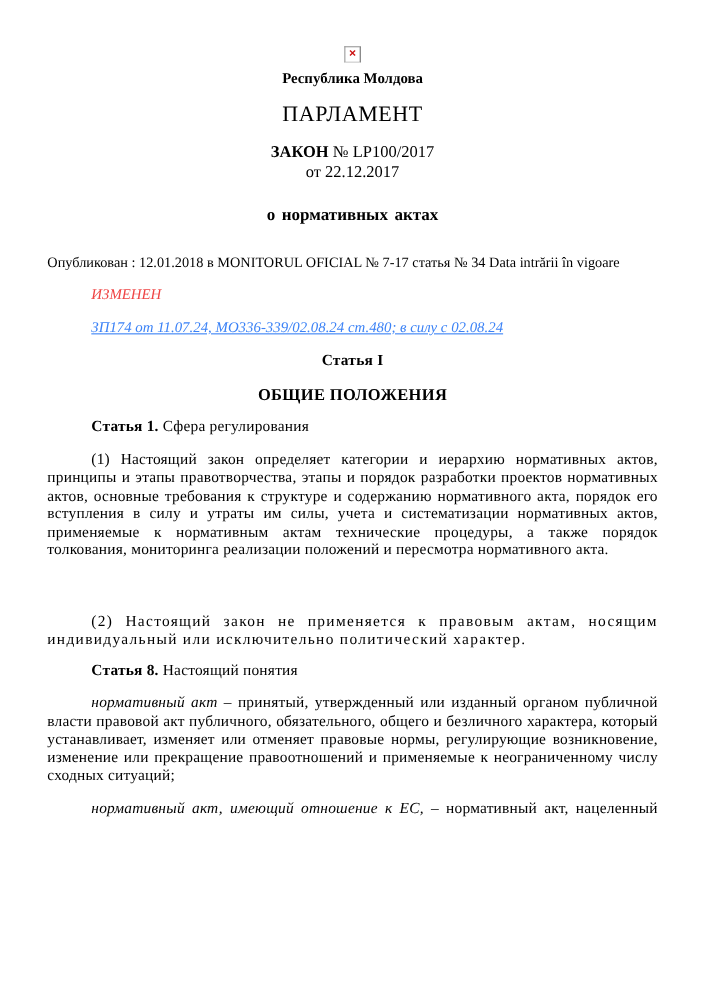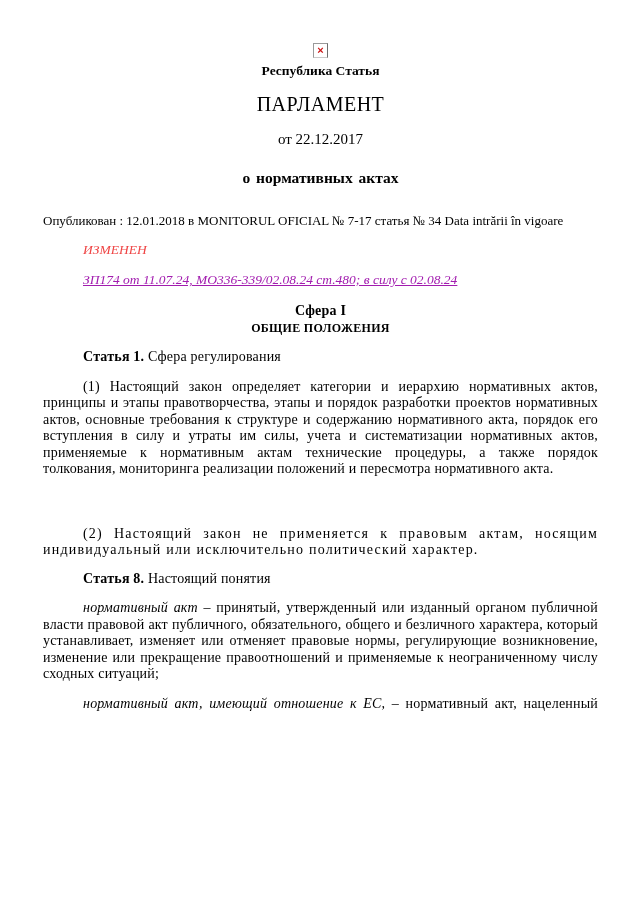--- a/index.html
+++ b/index.html
@@ -53,75 +53,76 @@
   .amended {
     margin-top: 12px;
     margin-left: 40px;
     font-size: 13.5px;
     line-height: 17px;
     font-style: italic;
     color: #ef4444;
   }
   .amend-link-row { margin-top: 13px; margin-left: 40px; font-size: 13.5px; line-height: 17px; }
   .amend-link {
-    color: #a21caf;
+    color: #3b82f6;
     font-style: italic;
     text-decoration: underline;
     cursor: pointer;
   }
 
   .body-text {
     font-size: 14px;
     line-height: 16.5px;
     letter-spacing: 0.2px;
   }
   .para {
     margin: 13px 0 0 0;
     text-align: justify;
     text-indent: 40px;
   }
   .intro { margin-top: 56px; }
   .chapter       { margin-top: 14px; font-size: 14px;  line-height: 17px; font-weight: bold; }
-  .chapter-title { font-size: 12px;  line-height: 18px; font-weight: bold; letter-spacing: 0.3px; }
+  .chapter-title { margin-top: 14px; font-size: 15px;  line-height: 18px; font-weight: bold; letter-spacing: 0.3px; }
   .article-head  { margin-top: 12px; text-indent: 40px; }
   .spread        { letter-spacing: 1.2px; margin-top: 48px; }
   .term          { font-style: italic; }
   .def-last      { text-align: justify; text-align-last: justify; margin-top: 13px; }
 </style>
 </head>
 <body>
 
 <div class="page">
 
   <div class="icon-row c">
     <span class="img-broken"><span class="xglyph">×</span></span>
   </div>
 
-  <div class="country c">Республика Статья</div>
+  <div class="country c">Республика Молдова</div>
 
   <div class="parliament c">ПАРЛАМЕНТ</div>
 
   <div class="law-block">
+    <div class="law-line c"><span class="b">ЗАКОН</span><span> № LP100/2017</span></div>
     <div class="law-line c">от 22.12.2017</div>
   </div>
 
   <div class="doc-title c">о нормативных актах</div>
 
   <div class="published">Опубликован : 12.01.2018 в MONITORUL OFICIAL № 7-17 статья № 34 Data intrării în vigoare</div>
 
   <div class="amended">ИЗМЕНЕН</div>
 
   <div class="amend-link-row">
     <a class="amend-link">ЗП174 от 11.07.24, МО336-339/02.08.24 ст.480; в силу с 02.08.24</a>
   </div>
 
   <div class="body-text">
 
 
-    <div class="chapter c">Сфера I</div>
+    <div class="chapter c">Статья I</div>
 
     <div class="chapter-title c">ОБЩИЕ ПОЛОЖЕНИЯ</div>
 
     <div class="article-head"><span class="b">Статья 1.</span><span> Сфера регулирования</span></div>
 
     <div class="para">(1) Настоящий закон определяет категории и иерархию нормативных актов, принципы и этапы правотворчества, этапы и порядок разработки проектов нормативных актов, основные требования к структуре и содержанию нормативного акта, порядок его вступления в силу и утраты им силы, учета и систематизации нормативных актов, применяемые к нормативным актам технические процедуры, а также порядок толкования, мониторинга реализации положений и пересмотра нормативного акта.</div>
 
     <div class="para spread">(2) Настоящий закон не применяется к правовым актам, носящим индивидуальный или исключительно политический характер.</div>
 
     <div class="article-head"><span class="b">Статья 8.</span><span> Настоящий понятия</span></div>

